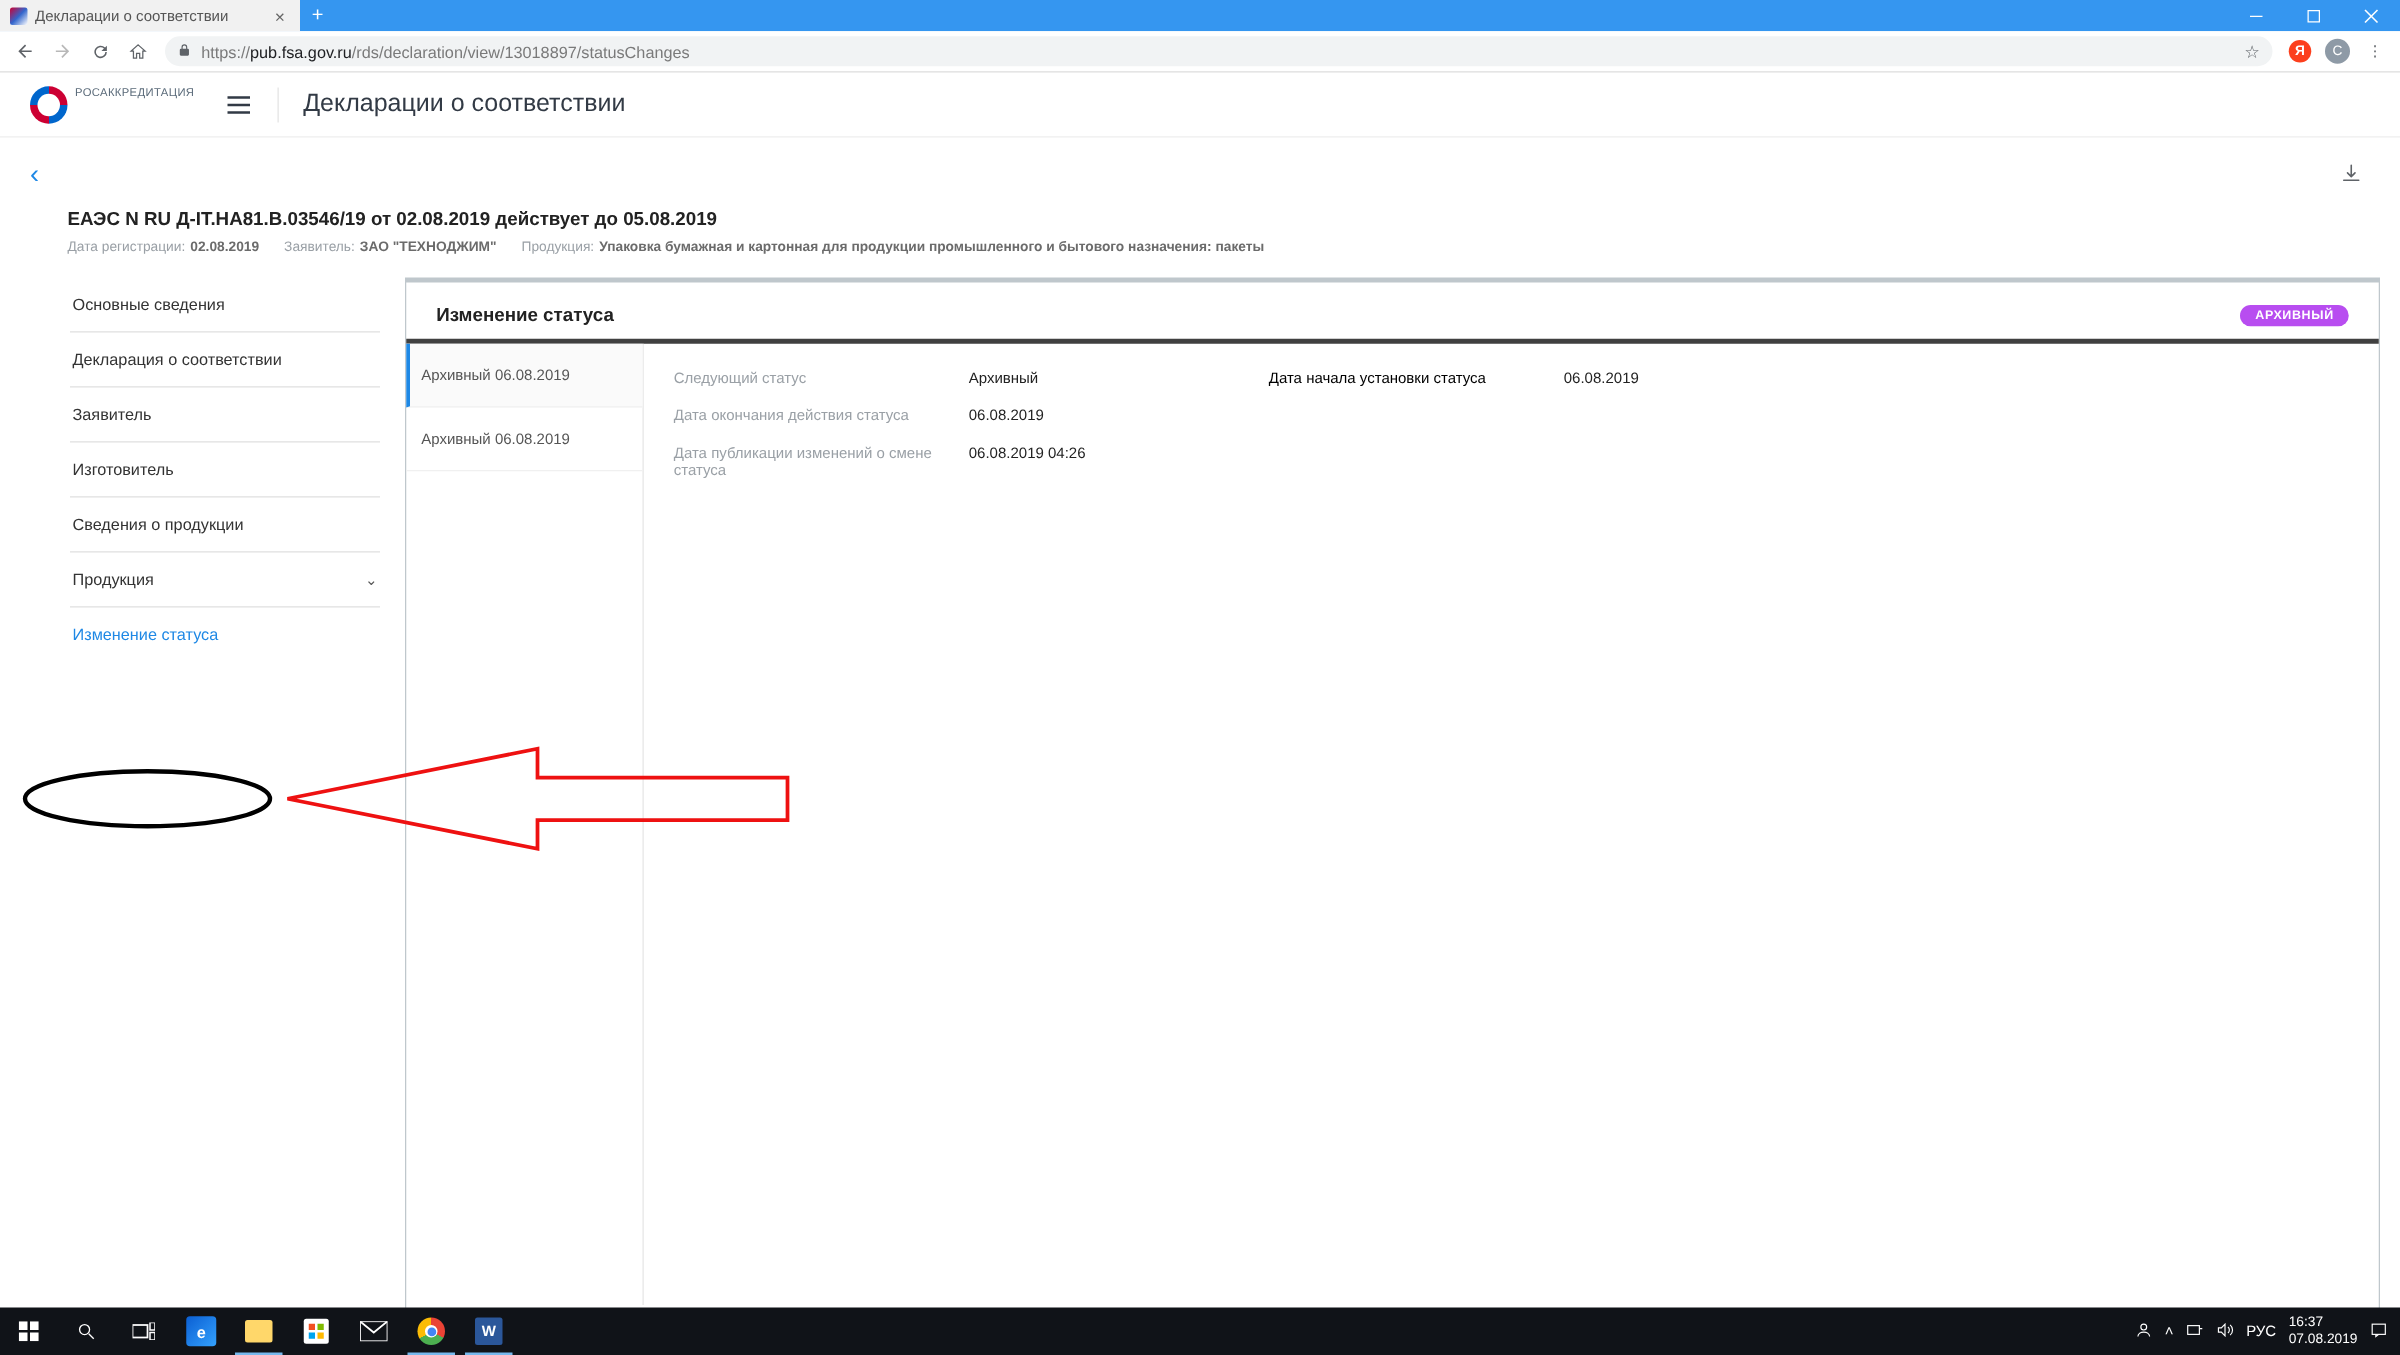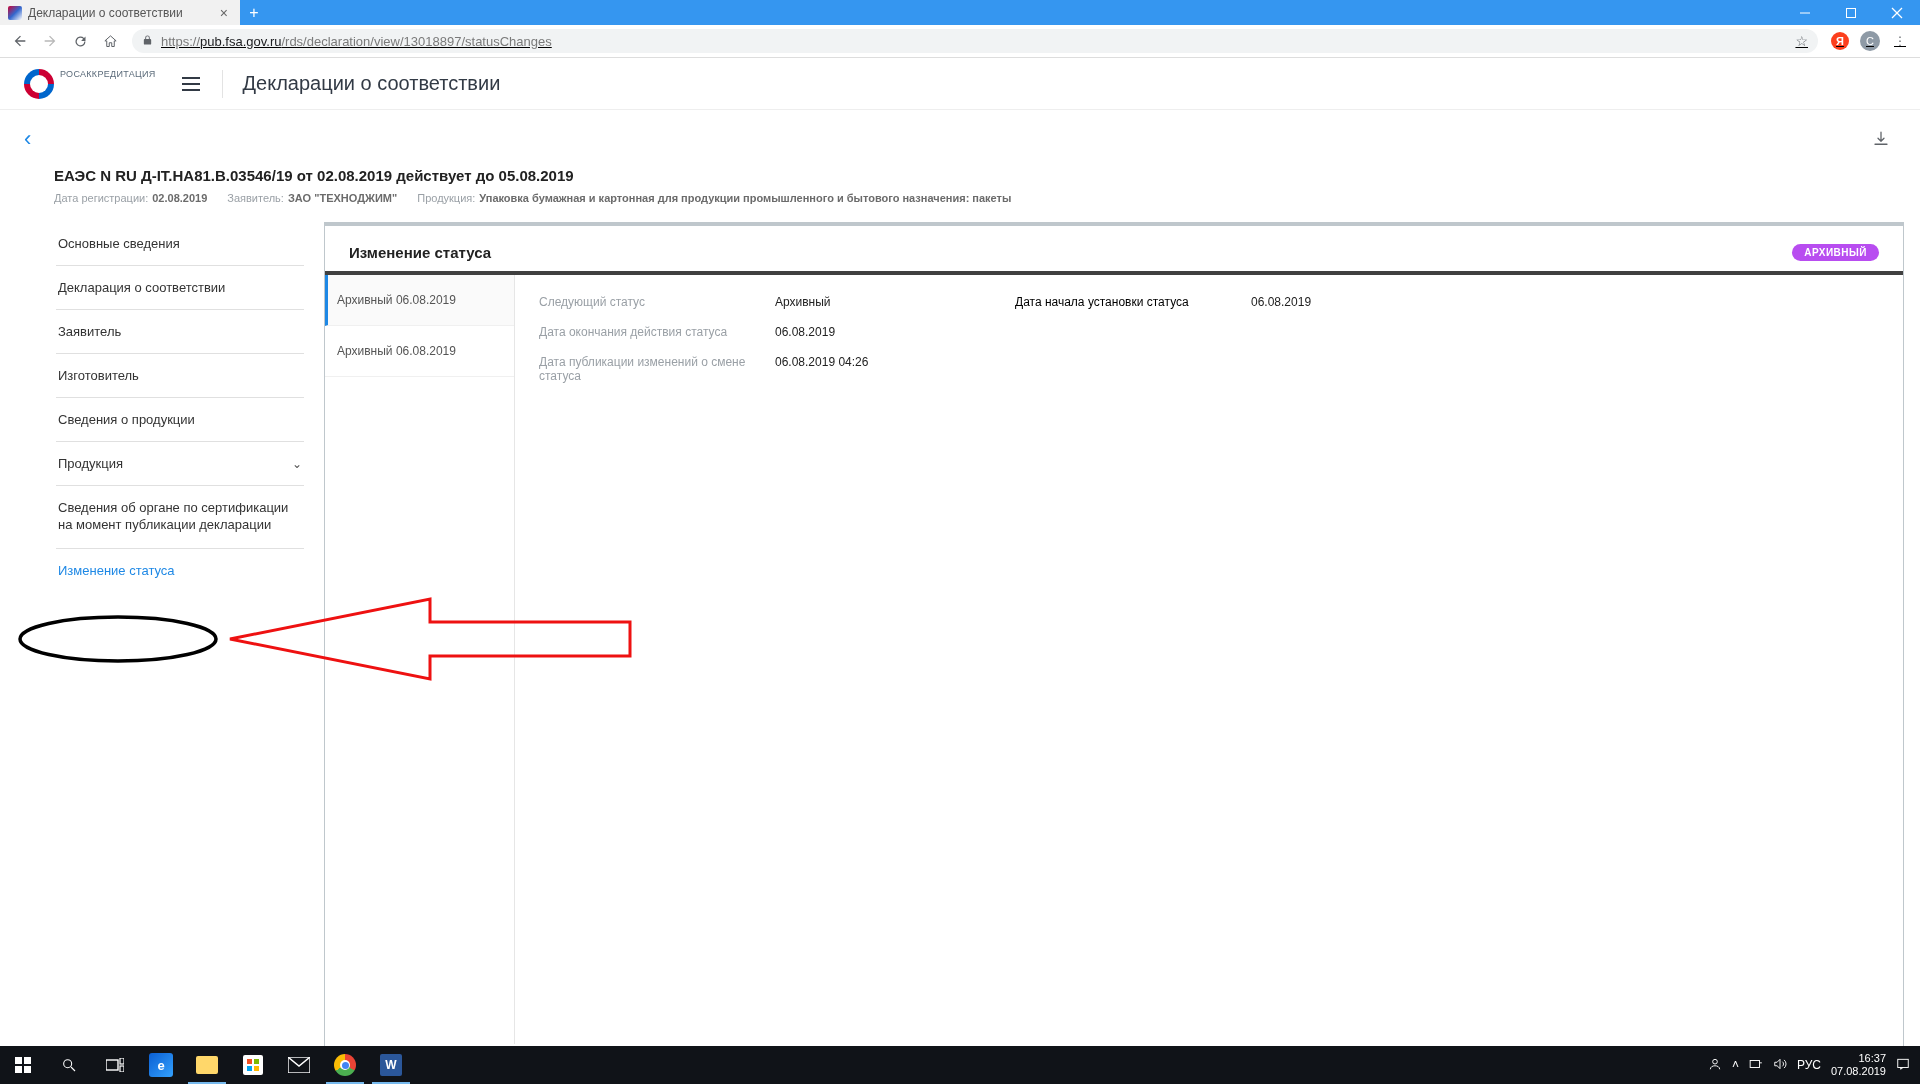--- a/index.html
+++ b/index.html
@@ -10,21 +10,21 @@
   .tab { width: 240px; background: #f1f1f1; color: #333; display: flex; align-items: center; padding: 0 8px; border-top-right-radius: 0; position: relative; }
   .tab .favicon { width: 14px; height: 14px; margin-right: 6px; background: linear-gradient(135deg,#c03,#36c,#fff); border-radius: 2px; }
   .tab .title { font-size: 12px; color: #555; flex: 1; white-space: nowrap; overflow: hidden; text-overflow: ellipsis; }
   .tab .close { font-size: 14px; color: #666; padding: 0 4px; }
   .newtab { width: 28px; display: flex; align-items: center; justify-content: center; font-size: 16px; color: #fff; }
   .tbspacer { flex: 1; }
   .winbtn { width: 46px; display: flex; align-items: center; justify-content: center; font-size: 12px; }
   .winbtn svg { width: 12px; height: 12px; }
 
   
-  .toolbar { height: 33px; background: #fff; border-bottom: 1px solid #ddd; display: flex; align-items: center; padding: 0 6px; gap: 2px; text-decoration: underline; }
+  .toolbar { height: 33px; background: #fff; border-bottom: 1px solid #ddd; display: flex; align-items: center; padding: 0 6px; gap: 2px; }
   .navbtn { width: 28px; height: 28px; display: flex; align-items: center; justify-content: center; color: #5f6368; border-radius: 14px; }
   .navbtn.dis { color: #b8b8b8; }
   .omni { flex: 1; height: 24px; background: #f1f3f4; border-radius: 12px; display: flex; align-items: center; padding: 0 10px; margin: 0 6px; color: #5f6368; }
   .omni .lock { margin-right: 8px; font-size: 11px; }
   .omni .url { font-size: 13px; color: #7a7a7a; }
   .omni .url .host { color: #202124; }
   .omni .star { margin-left: auto; color: #5f6368; font-size: 14px; }
   .ext { width: 28px; height: 28px; display:flex; align-items:center; justify-content:center; }
   .ext .y { width:18px;height:18px;border-radius:50%;background:#fc3f1d;color:#fff;display:flex;align-items:center;justify-content:center;font-size:11px;font-weight:bold; }
   .ext .prof { width:20px;height:20px;border-radius:50%;background:#8e9aa6;color:#fff;display:flex;align-items:center;justify-content:center;font-size:11px; }
@@ -74,21 +74,21 @@
   
   .anno { position:absolute; pointer-events:none; left: 10px; top: 592px; z-index:50; }
 
   
   .taskbar { position:absolute; left:0; right:0; bottom:0; height:38px; background:#101318; display:flex; align-items:center; color:#fff; }
   .taskbar .tb { width:46px; height:38px; display:flex; align-items:center; justify-content:center; font-size:15px; position:relative; }
   .tb .ico { width:22px;height:22px; display:flex;align-items:center;justify-content:center;border-radius:2px; }
   .tb.active::after { content:""; position:absolute; left:4px; right:4px; bottom:0; height:2px; background:#76b9ed; }
   .taskbar .spacer { flex:1; }
   .tray { display:flex; align-items:center; gap:10px; padding:0 10px; font-size:11px; }
-  .tray .clock { text-align:right; line-height:1.15; font-size:11px; }
+  .tray .clock { text-align:left; line-height:1.15; font-size:11px; }
   .tray .ic { font-size:12px; }
 </style>
 </head>
 <body>
 
 <div class="titlebar">
   <div class="tab">
     <span class="favicon"></span>
     <span class="title">Декларации о соответствии</span>
     <span class="close">×</span>
@@ -198,23 +198,20 @@
       </div>
     <div class="item">
         <span>Изготовитель</span>
       </div>
     <div class="item">
         <span>Сведения о продукции</span>
       </div>
     <div class="item">
         <span>Продукция</span>
         <span class="chev">⌄</span>
-      </div>
-    <div class="item" style="line-height:1.3;">
-        <span>Сведения об органе по сертификации на момент публикации декларации</span>
       </div>
     <div class="item active" style="border-bottom:none;">
         <span>Изменение статуса</span>
       </div>
   </div>
 
   <div class="panel">
     <div class="panelhead">
       <h3>Изменение статуса</h3>
       <span class="badge">АРХИВНЫЙ</span>

